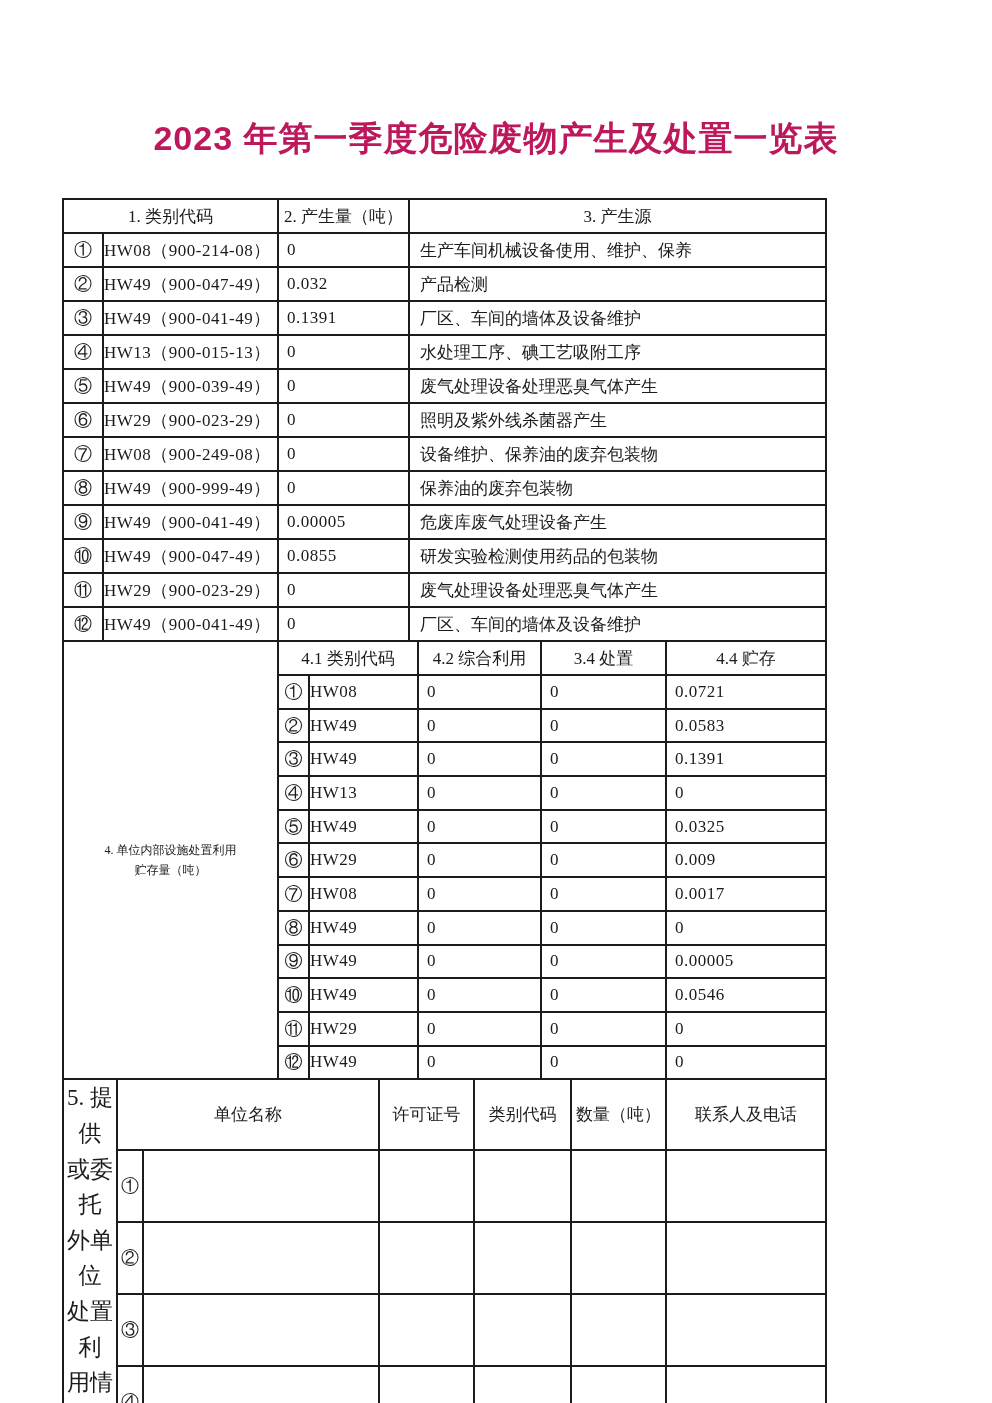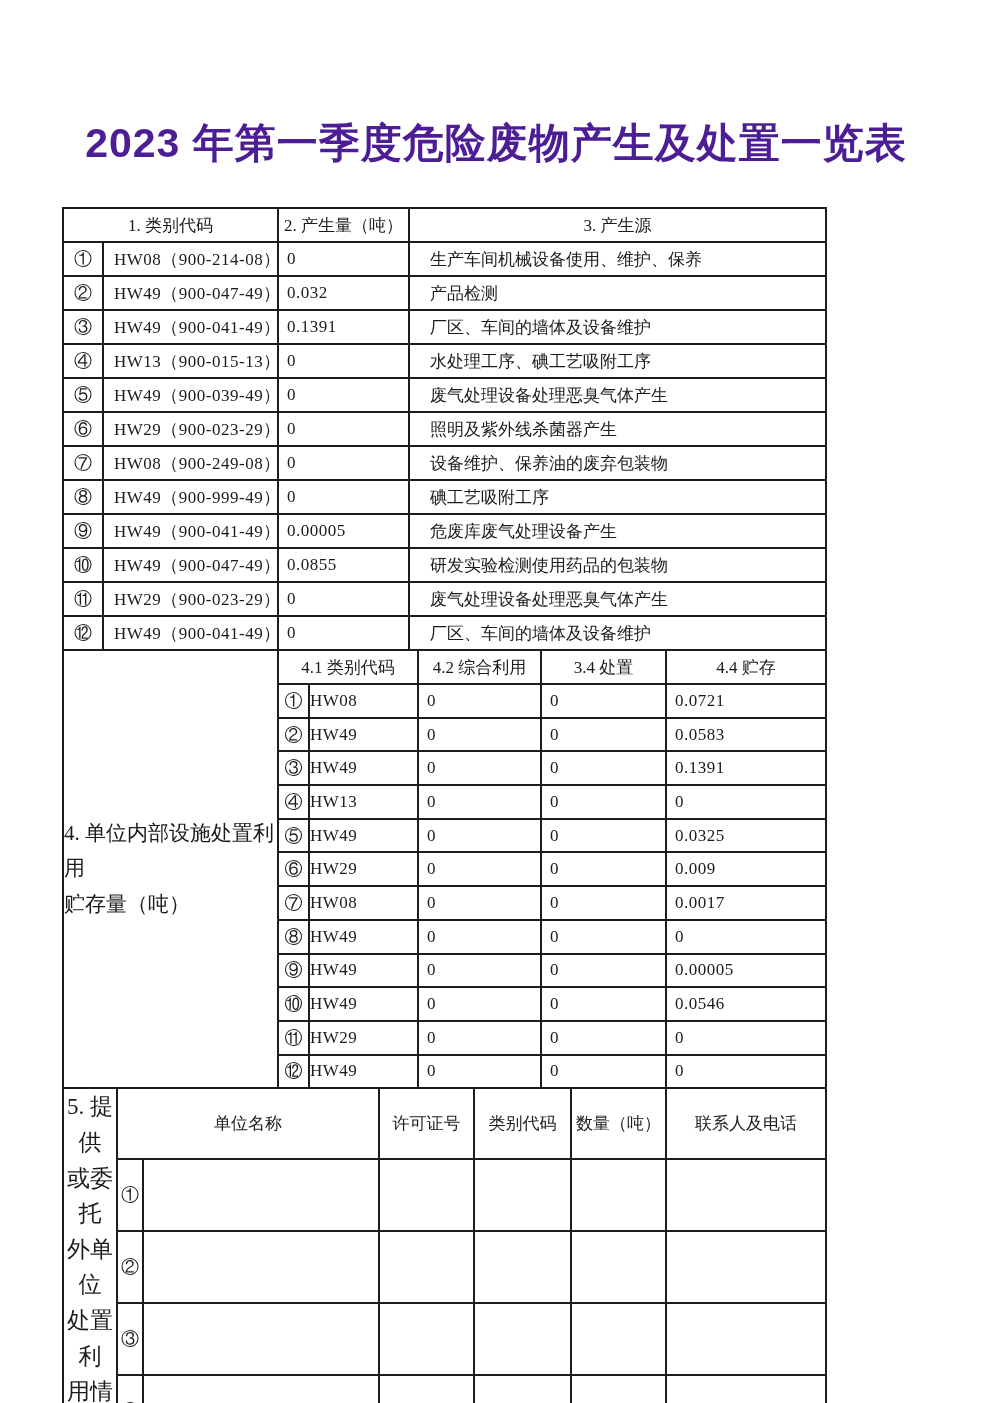--- a/index.html
+++ b/index.html
@@ -8,23 +8,23 @@
     font-family:"Liberation Serif", serif;
     color:#1b1b1b;
   }
   .page { position:relative; width:992px; height:1403px; overflow:hidden; background:#fff; }
   .doc-title {
     padding-top:116px;
     margin:0 0 0 0;
     text-align:center;
     font-family:"Liberation Sans", sans-serif;
     font-weight:bold;
-    font-size:41px;
+    font-size:34px;
     letter-spacing:1px;
-    color:#4c1d95;
+    color:#be185d;
   }
   .tables { margin:36px 0 0 62px; width:822px; }
   table {
     border-collapse:collapse;
     table-layout:fixed;
     width:763px;
   }
   .t4, .t5 { margin-top:-2px; }
   td, th {
     border:2px solid #1c1c1c;
@@ -33,27 +33,28 @@
     padding:0;
     overflow:hidden;
     white-space:nowrap;
     background:#fff;
   }
   th { text-align:center; height:32px; }
   .t1 td { height:32px; }
   .t4 td { height:31.7px; }
   .t5 td { height:32.5px; }
   .c   { text-align:center; font-size:18px; }
-  .code{ padding-left:10px; letter-spacing:0.5px; }
+  .code{ letter-spacing:0.5px; }
   .num { padding-left:8px;  letter-spacing:0.5px; }
-  .src { padding-left:20px; }
+  .src { padding-left:10px; }
   .code4 { text-align:left; letter-spacing:0.5px; }
   .label4 {
+    text-align:center;
     white-space:pre-line;
-    font-size:21px;
+    font-size:12px;
     line-height:1.7;
   }
   .label5 {
     text-align:center;
     white-space:pre-line;
     font-size:23px;
     line-height:1.55;
     font-family:Liberation Serif, serif;
   }
 </style>
@@ -120,21 +121,21 @@
         <tr>
           <td class="c">⑦</td>
           <td class="code">HW08（900-249-08）</td>
           <td class="num">0</td>
           <td class="src">设备维护、保养油的废弃包装物</td>
         </tr>
         <tr>
           <td class="c">⑧</td>
           <td class="code">HW49（900-999-49）</td>
           <td class="num">0</td>
-          <td class="src">碘工艺吸附工序</td>
+          <td class="src">保养油的废弃包装物</td>
         </tr>
         <tr>
           <td class="c">⑨</td>
           <td class="code">HW49（900-041-49）</td>
           <td class="num">0.00005</td>
           <td class="src">危废库废气处理设备产生</td>
         </tr>
         <tr>
           <td class="c">⑩</td>
           <td class="code">HW49（900-047-49）</td>

